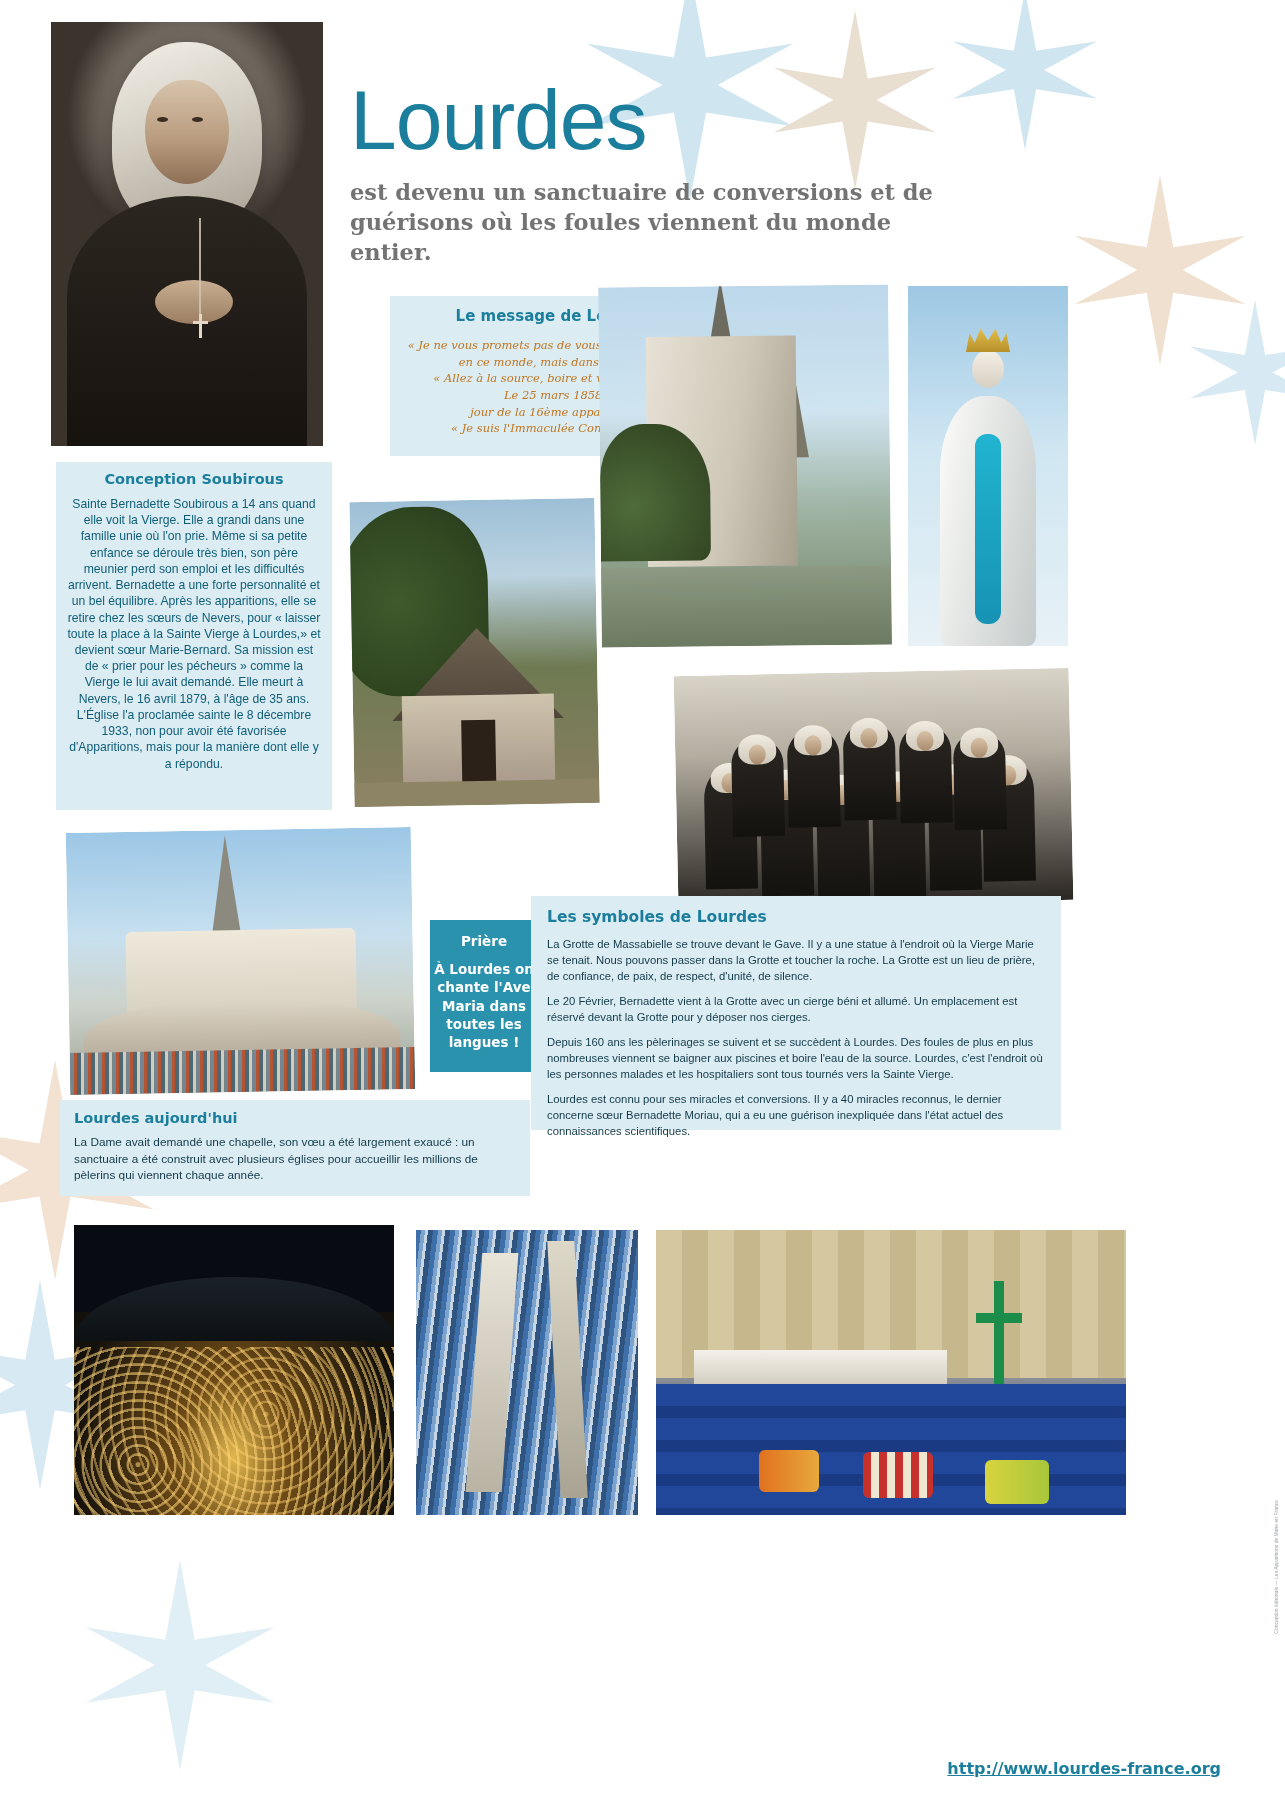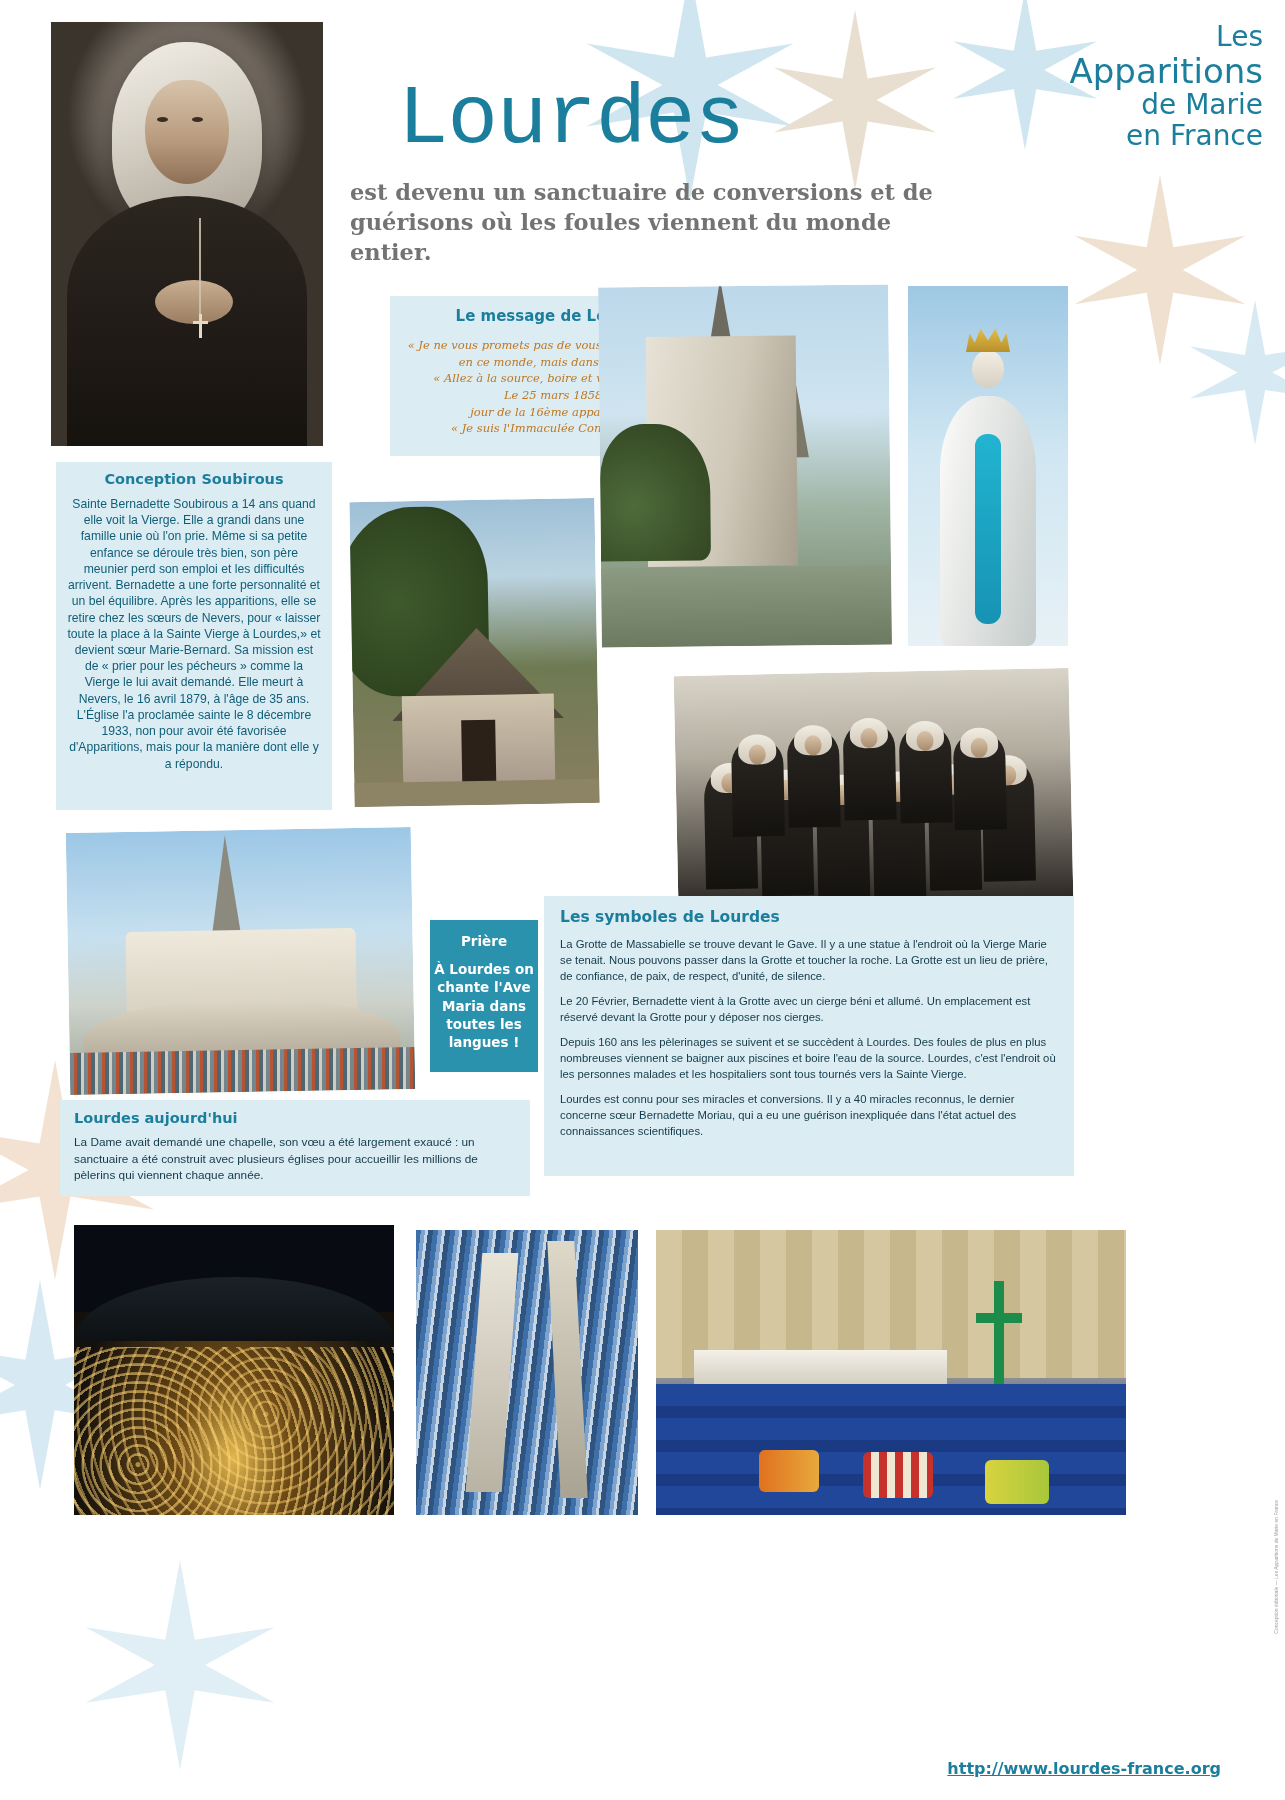--- a/index.html
+++ b/index.html
@@ -87,22 +87,21 @@
     background: linear-gradient(180deg,#c9ae91,#9b7e61);
   }
 
   .title-lourdes {
     position: absolute;
     left: 350px; top: 72px;
     font-size: 84px;
     color: #1b7e9c;
     font-weight: 400;
     letter-spacing: -1px;
-    font-family: Liberation Mono, monospace;
-    margin-left: 48px;
+    font-family: Liberation Sans, sans-serif;
   }
 
   .header-right {
     position: absolute;
     right: 22px; top: 22px;
     text-align: right;
     color: #1b7e9c;
     line-height: 1.1;
     font-family: "DejaVu Sans", sans-serif;
   }
@@ -359,22 +358,22 @@
     font-size: 13.5px;
     line-height: 1.35;
     padding-top: 12px;
     font-family: "DejaVu Sans", sans-serif;
   }
   .priere-box .pt { margin-bottom: 10px; }
 
   
   .symbols {
     position: absolute;
-    left: 544px; top: 896px;
-    width: 530px; height: 280px;
+    left: 531px; top: 896px;
+    width: 530px; height: 234px;
     background: #dcecf3;
     padding: 12px 16px;
   }
   .symbols-title {
     color: #1b7e9c;
     font-weight: bold;
     font-size: 15.5px;
     margin-bottom: 10px;
     font-family: "DejaVu Sans", sans-serif;
   }
@@ -544,26 +543,20 @@
       <div class="eye r"></div>
       <div class="body"></div>
       <div class="hands"></div>
       <div class="rosary"></div>
       <div class="cross"></div>
     </div>
   </div>
 
   <div class="title-lourdes">Lourdes</div>
 
-  <div class="header-right">
-    <div class="l1">Les</div>
-    <div class="l2">Apparitions</div>
-    <div class="l3">de Marie</div>
-    <div class="l4">en France</div>
-  </div>
 
   <div class="subtitle">est devenu un sanctuaire de conversions et de guérisons où les foules viennent du monde entier.</div>
 
   <div class="message-box">
     <div class="message-title">Le message de Lourdes</div>
     <div class="message-body">
       <div>« Je ne vous promets pas de vous rendre heureuse</div>
       <div>en ce monde, mais dans l'autre »</div>
       <div>« Allez à la source, boire et vous y laver »</div>
       <div>Le 25 mars 1858,</div>

